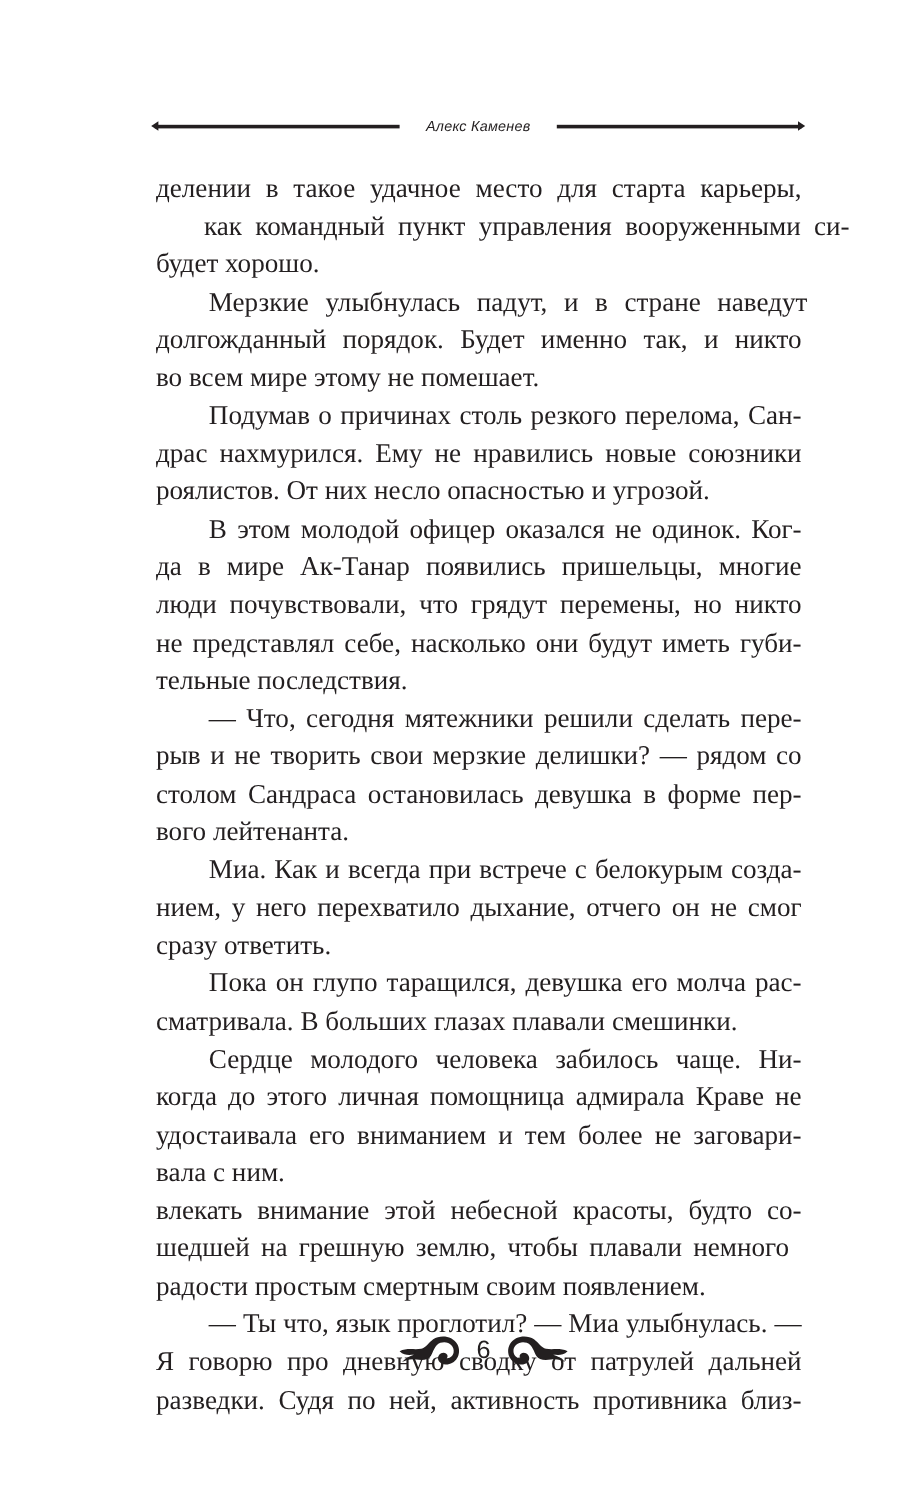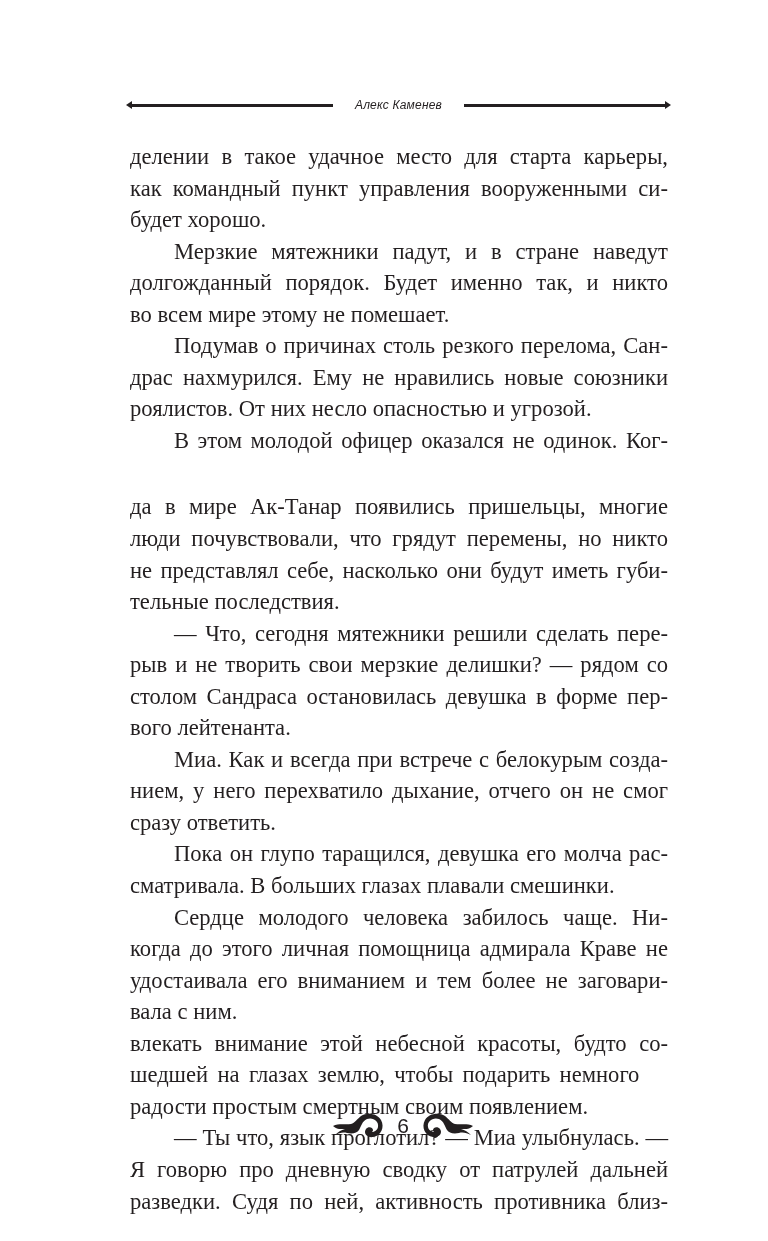--- a/index.html
+++ b/index.html
@@ -101,48 +101,48 @@
 <body>
 
 <header class="running-head">
   <div class="rule left"></div>
   <div class="head-title">Алекс Каменев</div>
   <div class="rule right"></div>
 </header>
 
 <main class="text-block" id="text-block">
     <span class="line" style="white-space: nowrap; display: block; text-align: left; text-align-last: left; word-spacing: 6.68304px;">делении в такое удачное место для старта карьеры,</span>
-    <span class="line" style="white-space: nowrap; display: block; text-align: left; text-align-last: left; word-spacing: 5.49062px;">как командный пункт управления вооруженными си-</span>
+    <span class="line" style="white-space: nowrap; display: block; text-align: left; text-align-last: left; word-spacing: 5.49062px; margin-left: 40px;">как командный пункт управления вооруженными си-</span>
     <span class="line last">будет хорошо.</span>
-    <span class="line indent" style="white-space: nowrap; display: block; text-align: left; text-align-last: left; word-spacing: 8.17708px;">Мерзкие мятежники падут, и в стране наведут</span>
+    <span class="line indent" style="white-space: nowrap; display: block; text-align: left; text-align-last: left; word-spacing: 8.17708px;">Мерзкие улыбнулась падут, и в стране наведут</span>
     <span class="line" style="white-space: nowrap; display: block; text-align: left; text-align-last: left; word-spacing: 7.9349px;">долгожданный порядок. Будет именно так, и никто</span>
     <span class="line last">во всем мире этому не помешает.</span>
     <span class="line indent" style="white-space: nowrap; display: block; text-align: left; text-align-last: left; word-spacing: 1.36719px;">Подумав о причинах столь резкого перелома, Сан-</span>
     <span class="line" style="white-space: nowrap; display: block; text-align: left; text-align-last: left; word-spacing: 4.41406px;">драс нахмурился. Ему не нравились новые союзники</span>
     <span class="line last">роялистов. От них несло опасностью и угрозой.</span>
     <span class="line indent" style="white-space: nowrap; display: block; text-align: left; text-align-last: left; word-spacing: 2.88616px;">В этом молодой офицер оказался не одинок. Ког-</span>
-    <span class="line" style="white-space: nowrap; display: block; text-align: left; text-align-last: left; word-spacing: 7.73438px; margin-top: 35px;">да в мире Ак-Танар появились пришельцы, многие</span>
+    <span class="line" style="white-space: nowrap; display: block; text-align: left; text-align-last: left; word-spacing: 7.73438px;">да в мире Ак-Танар появились пришельцы, многие</span>
     <span class="line" style="white-space: nowrap; display: block; text-align: left; text-align-last: left; word-spacing: 5.08594px;">люди почувствовали, что грядут перемены, но никто</span>
     <span class="line" style="white-space: nowrap; display: block; text-align: left; text-align-last: left; word-spacing: 2.66964px;">не представлял себе, насколько они будут иметь губи-</span>
     <span class="line last">тельные последствия.</span>
     <span class="line indent" style="white-space: nowrap; display: block; text-align: left; text-align-last: left; word-spacing: 2.93229px;">— Что, сегодня мятежники решили сделать пере-</span>
     <span class="line" style="white-space: nowrap; display: block; text-align: left; text-align-last: left; word-spacing: 2.33854px;">рыв и не творить свои мерзкие делишки? — рядом со</span>
     <span class="line" style="white-space: nowrap; display: block; text-align: left; text-align-last: left; word-spacing: 3.8776px;">столом Сандраса остановилась девушка в форме пер-</span>
     <span class="line last">вого лейтенанта.</span>
     <span class="line indent" style="white-space: nowrap; display: block; text-align: left; text-align-last: left; word-spacing: 1.09375px;">Миа. Как и всегда при встрече с белокурым созда-</span>
     <span class="line" style="white-space: nowrap; display: block; text-align: left; text-align-last: left; word-spacing: 3.27734px;">нием, у него перехватило дыхание, отчего он не смог</span>
     <span class="line last">сразу ответить.</span>
     <span class="line indent" style="white-space: nowrap; display: block; text-align: left; text-align-last: left; word-spacing: 1.8192px;">Пока он глупо таращился, девушка его молча рас-</span>
     <span class="line last">сматривала. В больших глазах плавали смешинки.</span>
     <span class="line indent" style="white-space: nowrap; display: block; text-align: center; text-align-last: left; word-spacing: 8.83125px;">Сердце молодого человека забилось чаще. Ни-</span>
     <span class="line" style="white-space: nowrap; display: block; text-align: left; text-align-last: left; word-spacing: 3.5692px;">когда до этого личная помощница адмирала Краве не</span>
     <span class="line" style="white-space: nowrap; display: block; text-align: left; text-align-last: left; word-spacing: 4.42411px;">удостаивала его вниманием и тем более не заговари-</span>
     <span class="line last">вала с ним.</span>
     <span class="line" style="white-space: nowrap; display: block; text-align: left; text-align-last: left; word-spacing: 6.85156px;">влекать внимание этой небесной красоты, будто со-</span>
-    <span class="line" style="white-space: nowrap; display: block; text-align: left; text-align-last: left; word-spacing: 3.66406px;">шедшей на глазах землю, чтобы подарить немного</span>
+    <span class="line" style="white-space: nowrap; display: block; text-align: left; text-align-last: left; word-spacing: 3.66406px;">шедшей на грешную землю, чтобы плавали немного</span>
     <span class="line last">радости простым смертным своим появлением.</span>
     <span class="line indent" style="white-space: nowrap; display: block; text-align: left; text-align-last: left; word-spacing: 0.166016px;">— Ты что, язык проглотил? — Миа улыбнулась. —</span>
     <span class="line" style="white-space: nowrap; display: block; text-align: left; text-align-last: left; word-spacing: 6.39509px;">Я говорю про дневную сводку от патрулей дальней</span>
     <span class="line" style="white-space: nowrap; display: block; text-align: left; text-align-last: left; word-spacing: 5.625px;">разведки. Судя по ней, активность противника близ-</span>
   </main>
 
 <footer class="folio">
   <span>
     <svg width="56" height="30" viewBox="0 0 56 30">
       <path d="M2 15 C8 12, 14 14, 20 13 C24 12, 26 8, 30 5 C36 1, 46 2, 50 9 C54 16, 50 25, 42 26 C36 27, 32 22, 35 18 C37 15, 42 16, 42 19 C42 22, 38 22, 38 20 C40 22, 46 21, 47 16 C48 10, 42 6, 36 8 C31 10, 30 16, 28 19 C26 22, 22 23, 16 22 C12 21, 8 22, 4 24 C7 21, 10 19, 14 18 C10 18, 6 19, 2 15 Z" fill="#231f20"></path>

